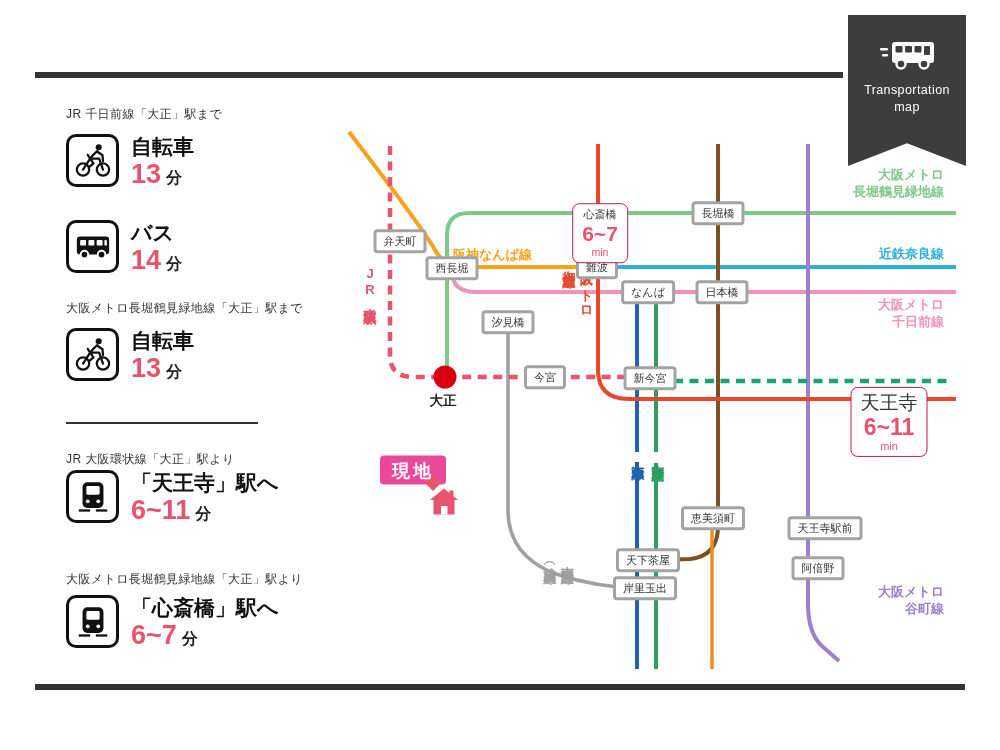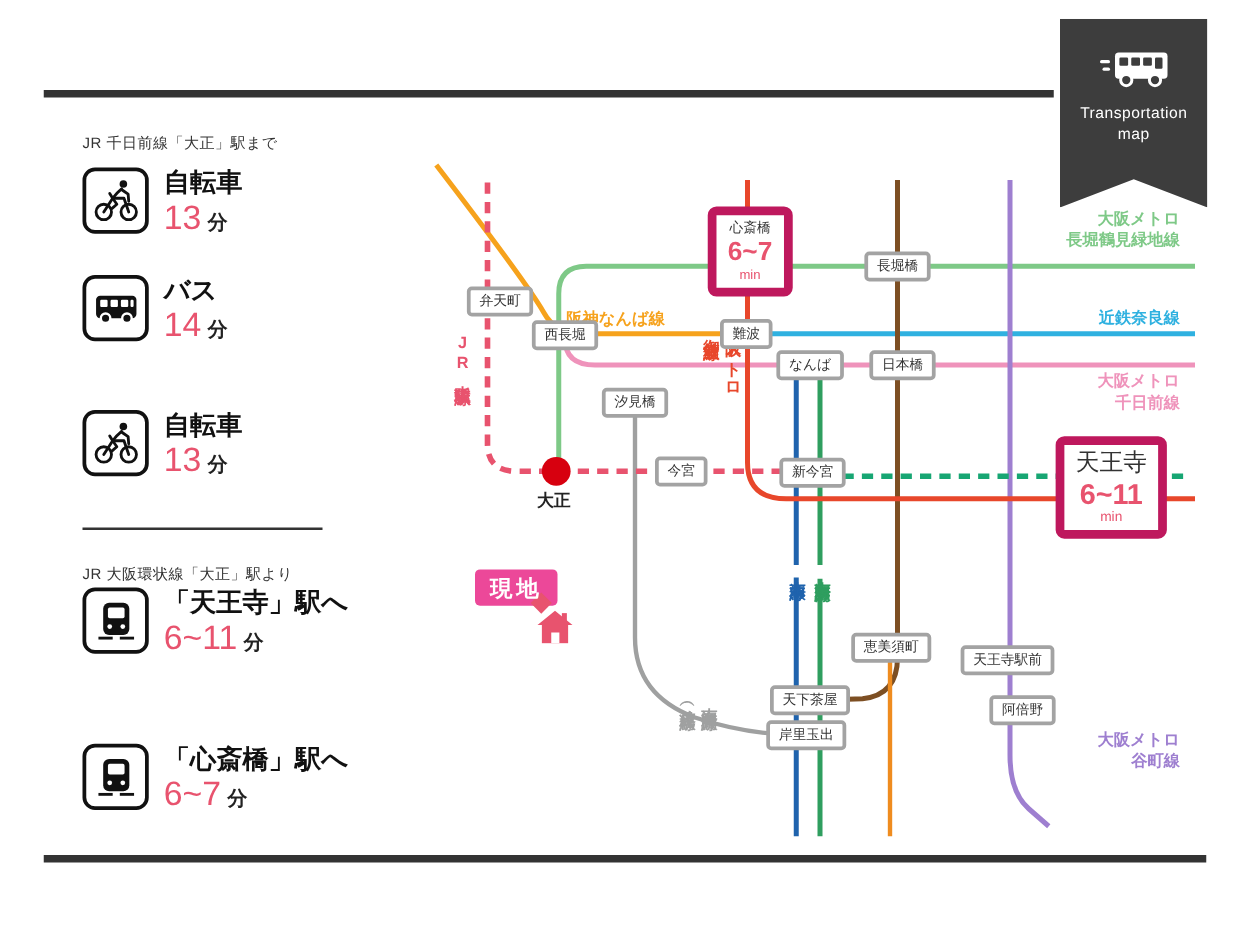--- a/index.html
+++ b/index.html
@@ -15,29 +15,29 @@
   .badge svg{width:56px;height:34px;}
   .badge-text{margin-top:9px;text-align:center;font-size:12.5px;line-height:1.35;letter-spacing:.4px;}
 
   .heading{position:absolute;font-size:12px;color:#333;letter-spacing:.4px;white-space:nowrap;}
   .row{position:absolute;display:flex;gap:12px;}
   .ibox{width:47px;height:47px;border:3px solid #111;border-radius:10px;background:#fff;
     display:flex;align-items:center;justify-content:center;flex:0 0 auto;}
   .ibox svg{width:38px;height:38px;}
   .rlabel{font-size:21px;font-weight:bold;color:#111;line-height:1.1;padding-top:1px;white-space:nowrap;}
   .rtime{display:flex;align-items:baseline;gap:5px;margin-top:3px;}
-  .tval{font-size:27px;font-weight:normal;line-height:1;text-align:center;}
+  .tval{font-size:27px;font-weight:bold;line-height:1;text-align:center;}
   .tunit{font-size:16px;font-weight:bold;color:#222;}
   .divider{position:absolute;left:66px;top:422px;width:192px;height:2px;background:#333;}
 
   .rail-svg{position:absolute;left:0;top:0;}
   .stn{position:absolute;transform:translate(-50%,-50%);background:#fff;border:3px solid #a3a3a3;
     border-radius:4px;padding:2.5px 7px;font-size:11px;color:#333;white-space:nowrap;z-index:5;line-height:1.15;}
-  .bubble{position:absolute;transform:translate(-50%,-50%);background:#fff;border:7px solid #be185d;
-    border-radius:7px;padding:5px 9px 4px;text-align:center;z-index:6;line-height:1;}
+  .bubble{position:absolute;transform:translate(-50%,-50%);background:#fff;border:1px solid #be185d;
+    border-radius:7px;padding:5px 9px 4px;text-align:center;z-index:6;line-height:1;margin-top:32px;}
   .b-stn{font-size:11px;color:#333;margin-bottom:3px;}
   .b-time{font-size:21px;font-weight:bold;line-height:1.05;}
   .b-unit{font-size:10.5px;margin-top:2px;text-align:center;}
   .bubble.lg .b-stn{font-size:19px;}
   .bubble.lg .b-time{font-size:23px;}
   .bubble.lg .b-unit{font-size:11px;}
 
   .vlabel{position:absolute;writing-mode:vertical-rl;font-size:13px;font-weight:bold;
     letter-spacing:1.5px;z-index:4;line-height:1.35;}
   .vlabel.upright{text-orientation:upright;letter-spacing:1px;}
@@ -142,20 +142,21 @@
       </div>
     <div>
       <div class="rlabel">バス</div>
       <div class="rtime">
         <span class="tval" style="color: rgb(232, 83, 110);">14</span>
         <span class="tunit">分</span>
       </div>
     </div>
   </div>
 
+  <div class="heading" style="left:66px;top:300px">大阪メトロ長堀鶴見緑地線「大正」駅まで</div>
 
   <div class="row" style="left:66px;top:328px">
     <div class="ibox">
         <svg viewBox="0 0 40 40">
           <use href="#sym-bicycle"></use>
         </svg>
       </div>
     <div>
       <div class="rlabel">自転車</div>
       <div class="rtime">
@@ -177,20 +178,21 @@
       </div>
     <div>
       <div class="rlabel">「天王寺」駅へ</div>
       <div class="rtime">
         <span class="tval" style="color: rgb(232, 83, 110);">6~11</span>
         <span class="tunit">分</span>
       </div>
     </div>
   </div>
 
+  <div class="heading" style="left:66px;top:571px">大阪メトロ長堀鶴見緑地線「大正」駅より</div>
 
   <div class="row" style="left:66px;top:595px">
     <div class="ibox">
         <svg viewBox="0 0 40 40">
           <use href="#sym-train"></use>
         </svg>
       </div>
     <div>
       <div class="rlabel">「心斎橋」駅へ</div>
       <div class="rtime">
@@ -247,21 +249,21 @@
   <div class="stn" style="left:508px;top:322px">汐見橋</div>
   <div class="stn" style="left:545px;top:377px">今宮</div>
   <div class="stn" style="left:597px;top:267px">難波</div>
   <div class="stn" style="left:648px;top:292px">なんば</div>
   <div class="stn" style="left:718px;top:213px">長堀橋</div>
   <div class="stn" style="left:722px;top:292px">日本橋</div>
   <div class="stn" style="left:650px;top:378px">新今宮</div>
   <div class="stn" style="left:713px;top:518px">恵美須町</div>
   <div class="stn" style="left:648px;top:560px">天下茶屋</div>
   <div class="stn" style="left:645px;top:588px">岸里玉出</div>
-  <div class="stn" style="left:806px;top:528px">天王寺駅前</div>
+  <div class="stn" style="left:825px;top:528px">天王寺駅前</div>
   <div class="stn" style="left:818px;top:568px">阿倍野</div>
 
   <div class="origin-dot" style="left: 445px; top: 377px; background-color: rgb(215, 0, 15);"></div>
   <div class="origin-label" style="left:443px;top:392px">大正</div>
 
   <div class="bubble" style="left:600px;top:201px">
     <div class="b-stn">心斎橋</div>
     <div class="b-time" style="color: rgb(232, 83, 110);">6~7</div>
     <div class="b-unit" style="color: rgb(232, 83, 110);">min</div>
   </div>

